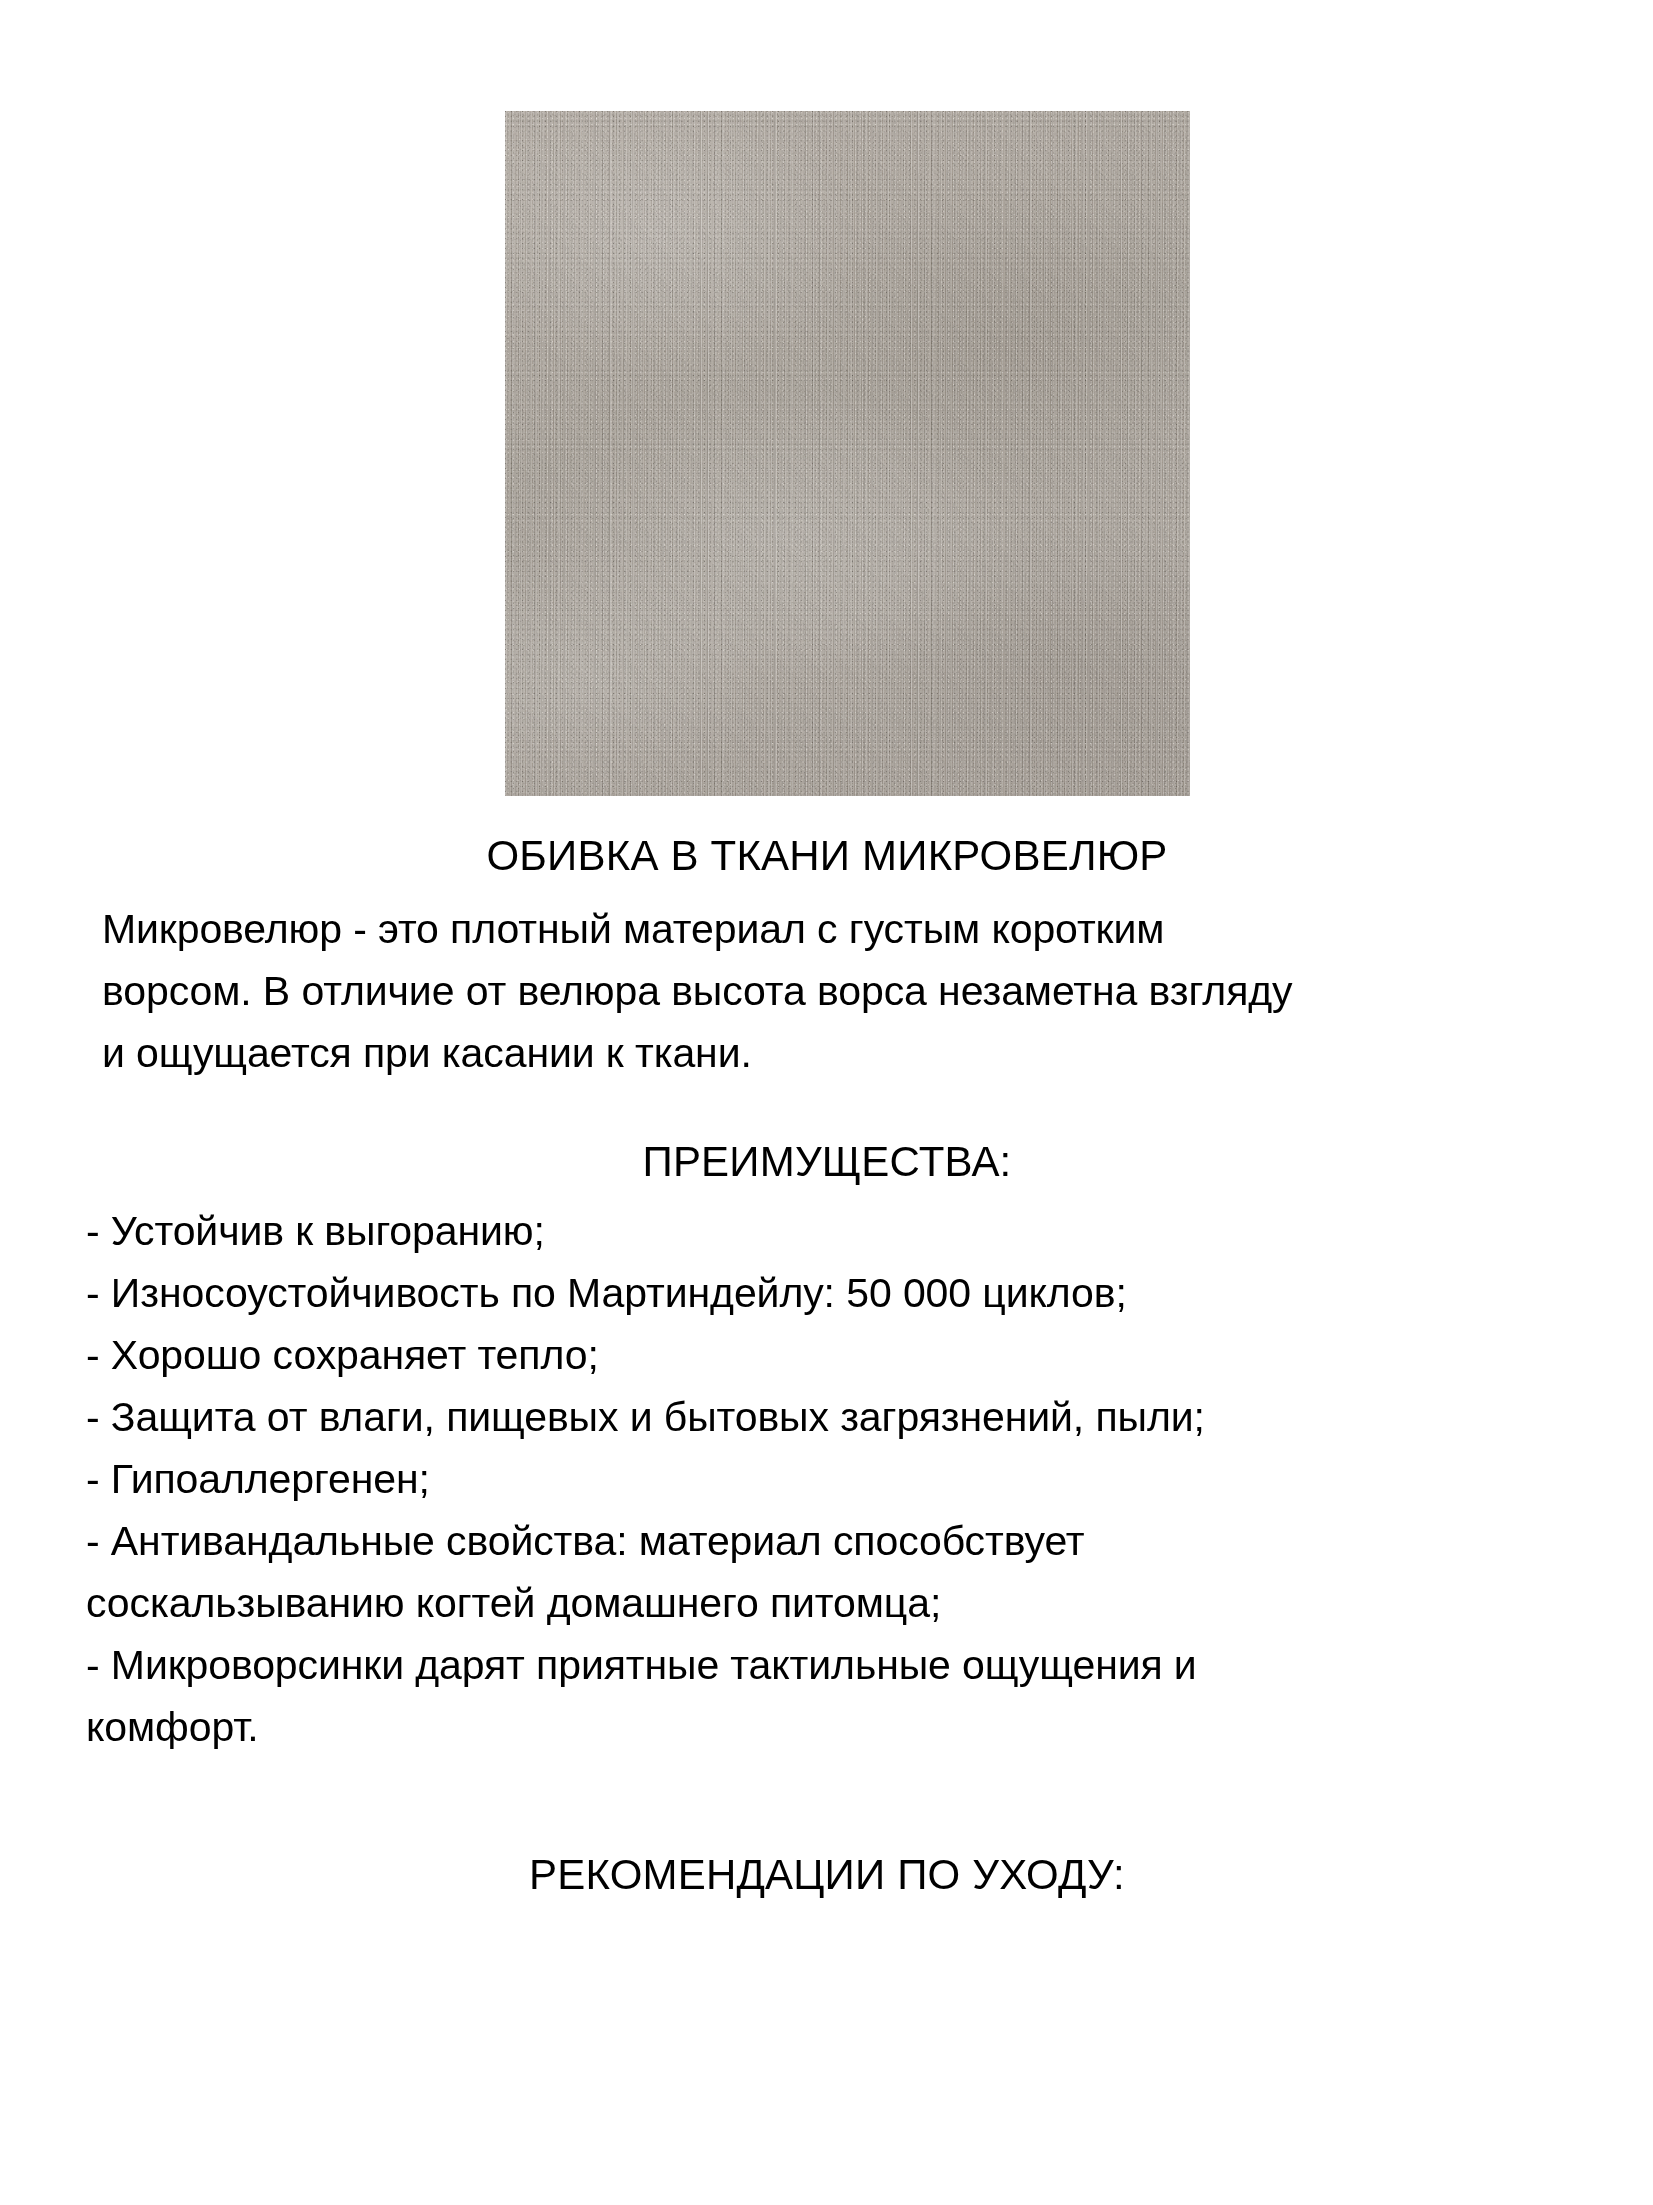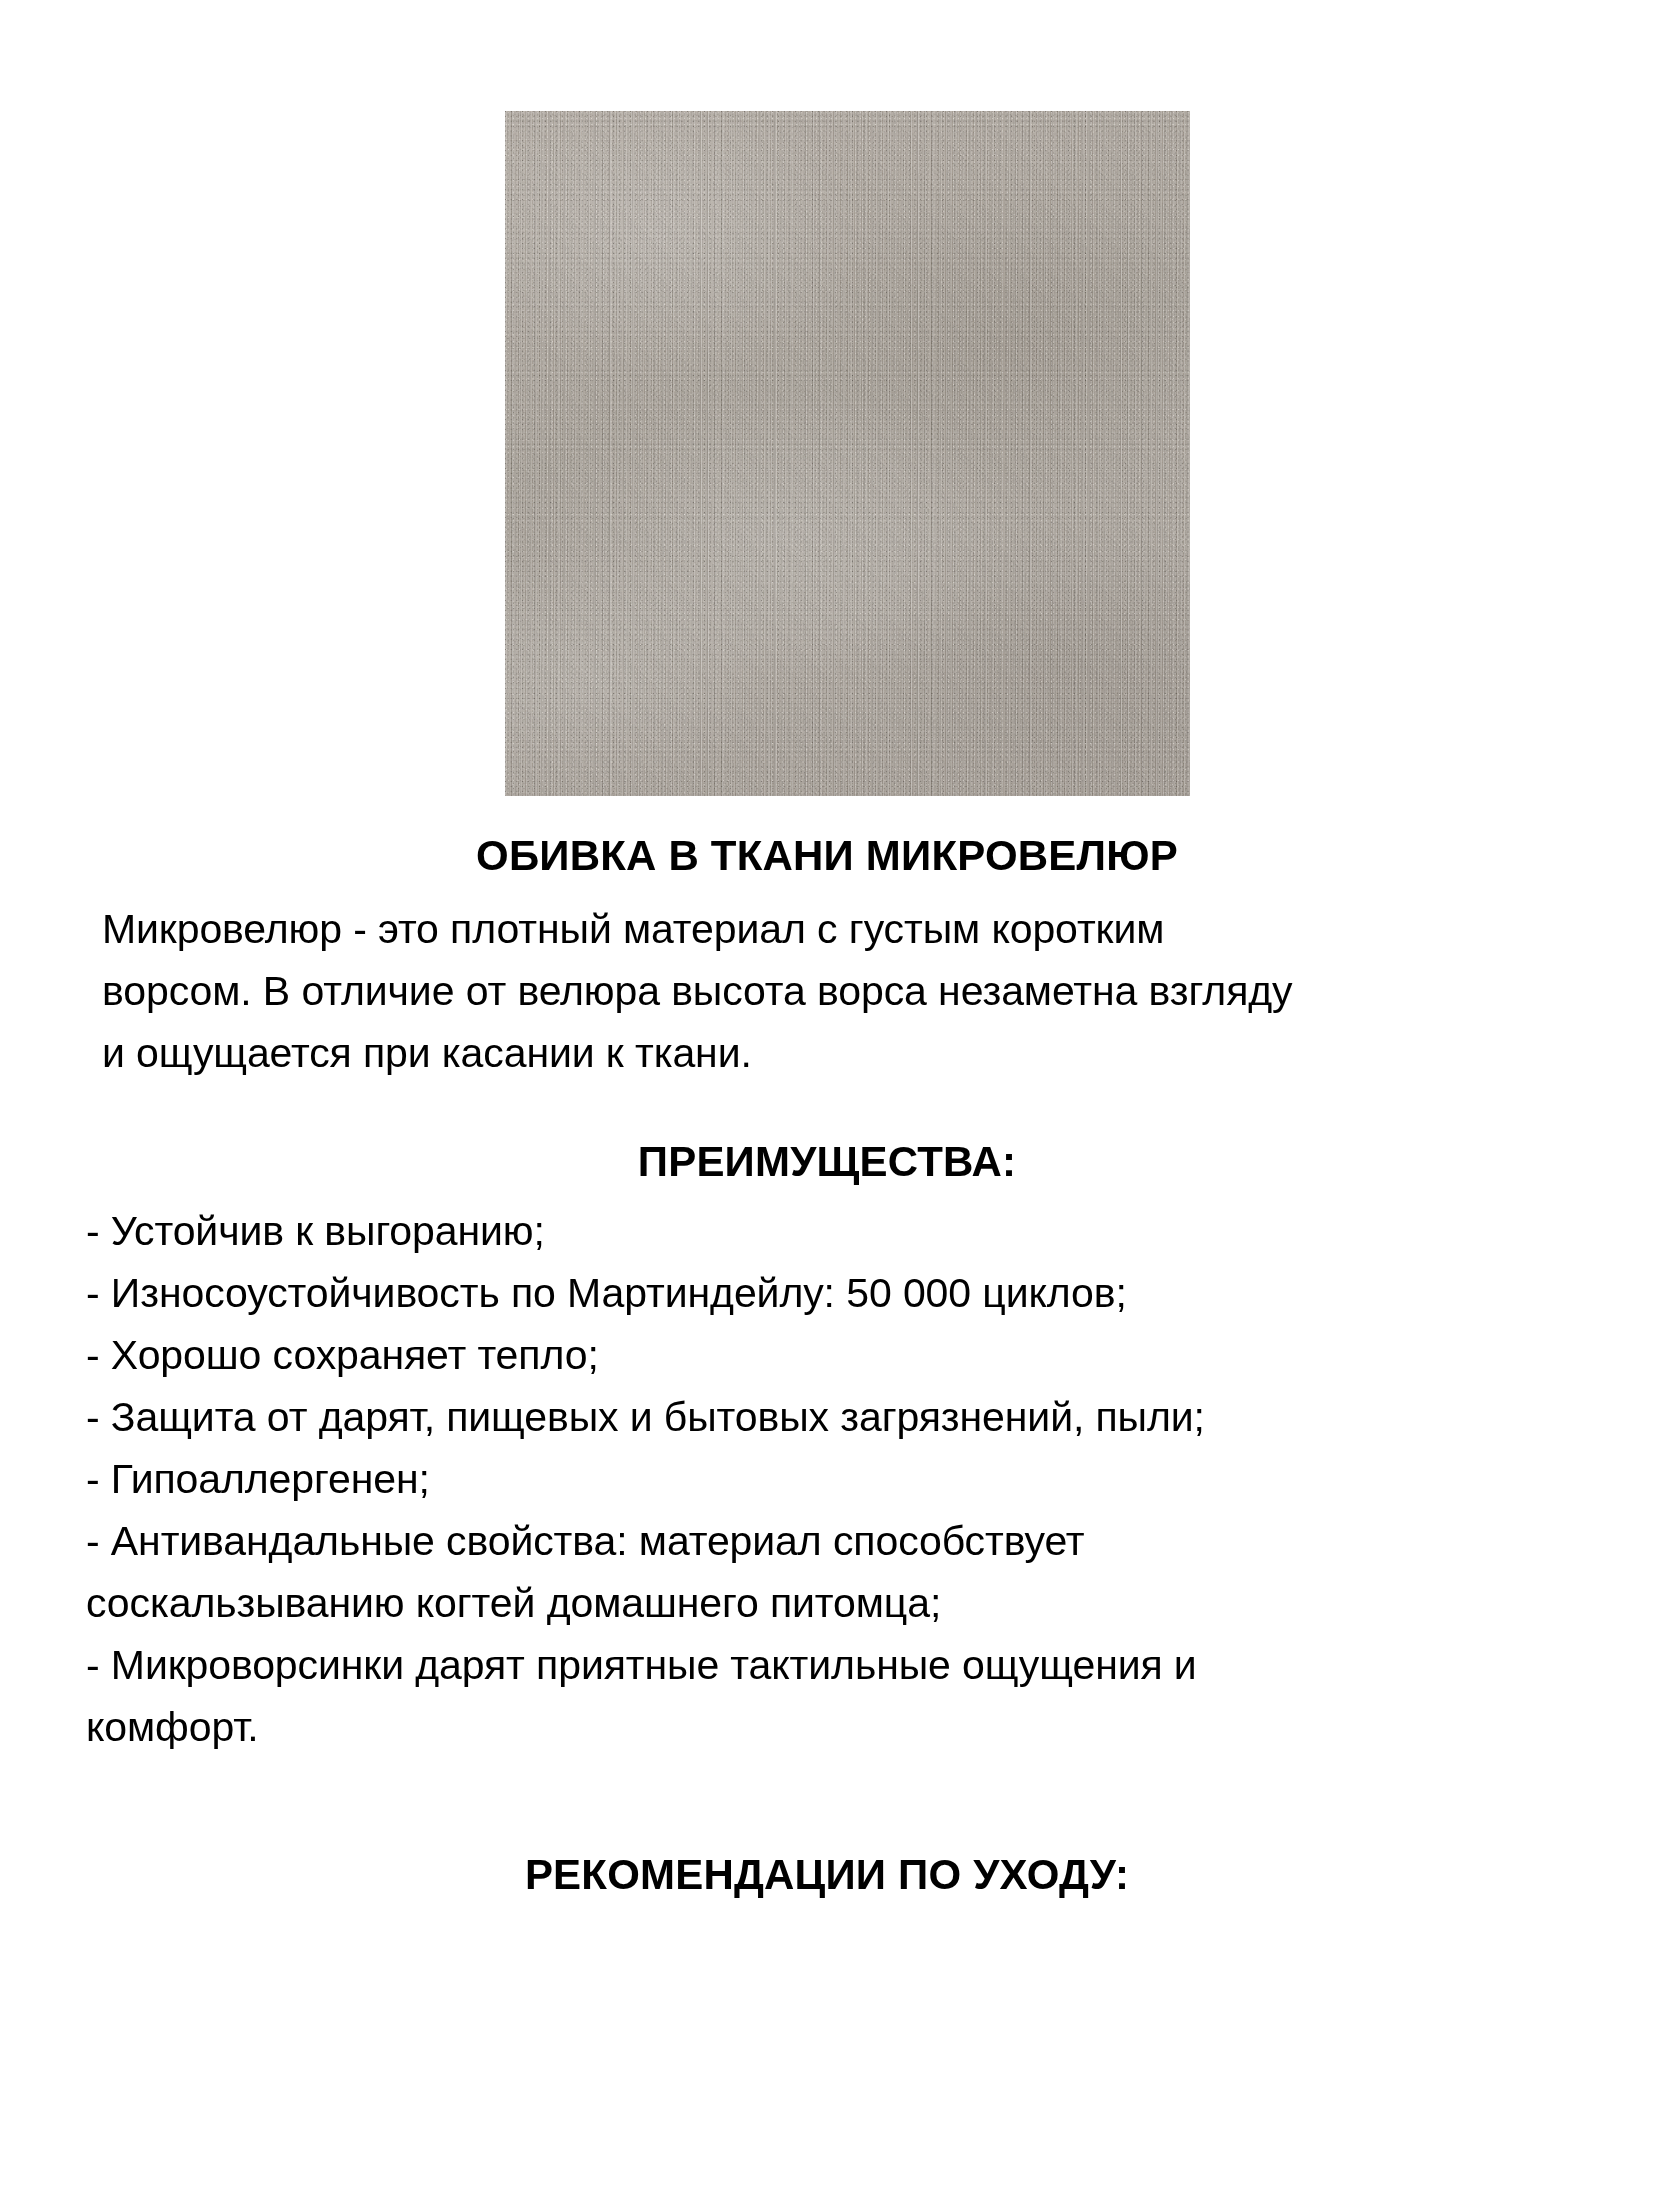--- a/index.html
+++ b/index.html
@@ -115,21 +115,21 @@
   
   .content {
     position: absolute;
     left: 86px;
     top: 829px;
     width: 1482px;
   }
 
   .h-center {
     text-align: center;
-    font-weight: 700;
+    font-weight: 400;
     font-size: 42px;
     line-height: 53px;
     letter-spacing: 0.2px;
     font-stretch: condensed;
   }
 
   .h-title {
     margin: 0 0 9.7px 0;
   }
 
@@ -182,21 +182,21 @@
 и ощущается при касании к ткани.</div>
 
     <div class="gap-md"></div>
 
     <div class="h-center h-section">ПРЕИМУЩЕСТВА:</div>
 
     <ul class="bullet-list">
       <li class="bullet">- Устойчив к выгоранию;</li>
       <li class="bullet">- Износоустойчивость по Мартиндейлу: 50 000 циклов;</li>
       <li class="bullet">- Хорошо сохраняет тепло;</li>
-      <li class="bullet">- Защита от дарят, пищевых и бытовых загрязнений, пыли;</li>
+      <li class="bullet">- Защита от влаги, пищевых и бытовых загрязнений, пыли;</li>
       <li class="bullet">- Гипоаллергенен;</li>
       <li class="bullet">- Антивандальные свойства: материал способствует
 соскальзыванию когтей домашнего питомца;</li>
       <li class="bullet">- Микроворсинки дарят приятные тактильные ощущения и
 комфорт.</li>
     </ul>
 
     <div class="gap-sm"></div>
 
 

